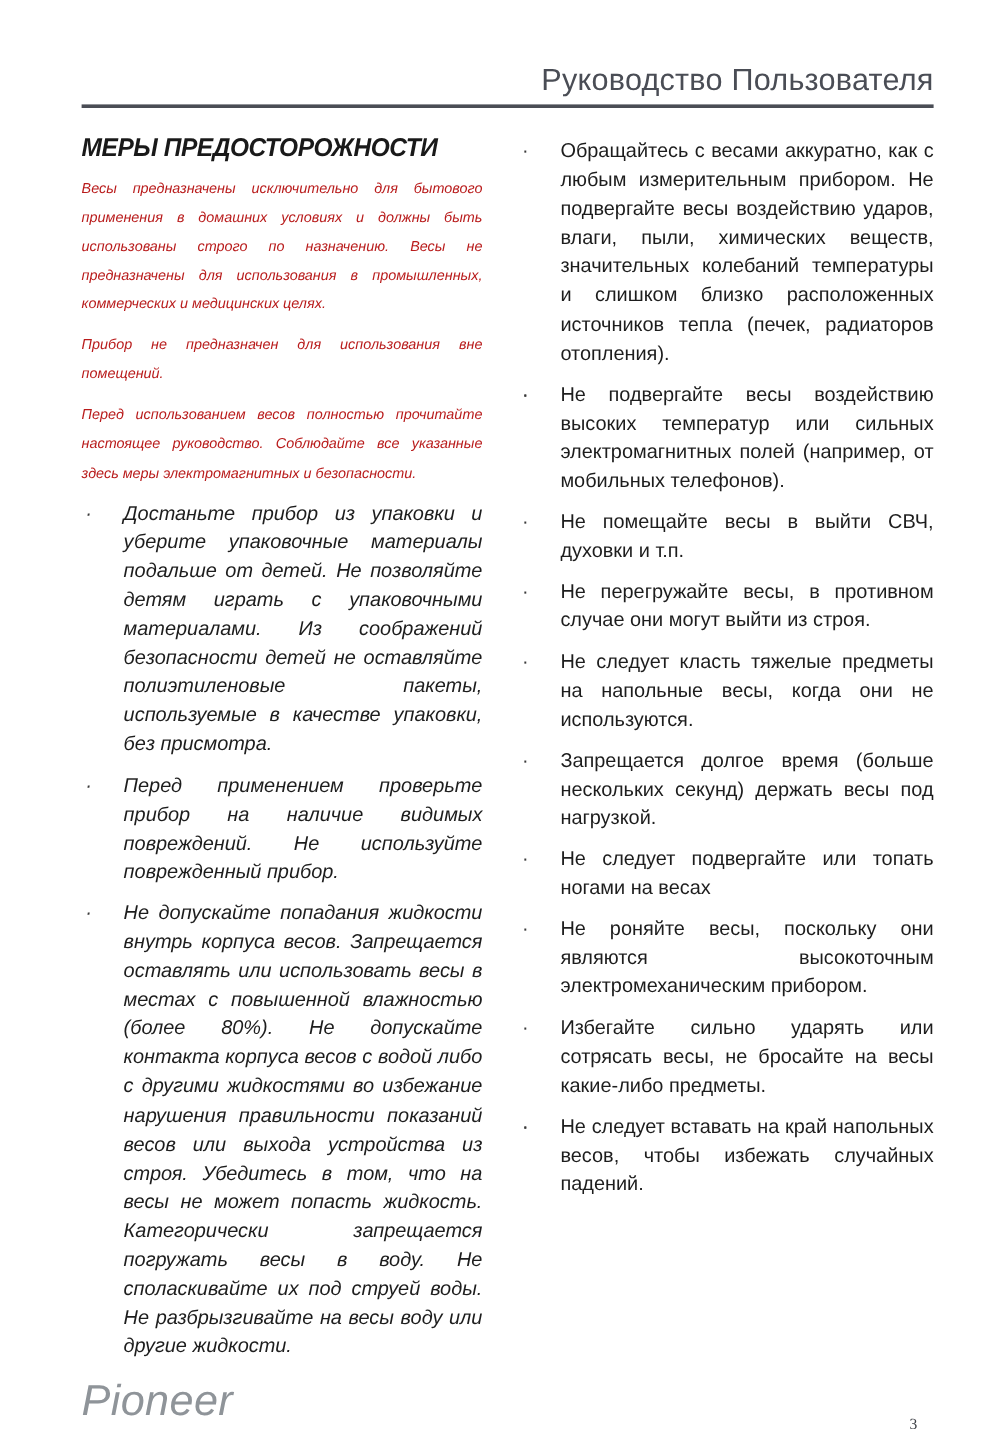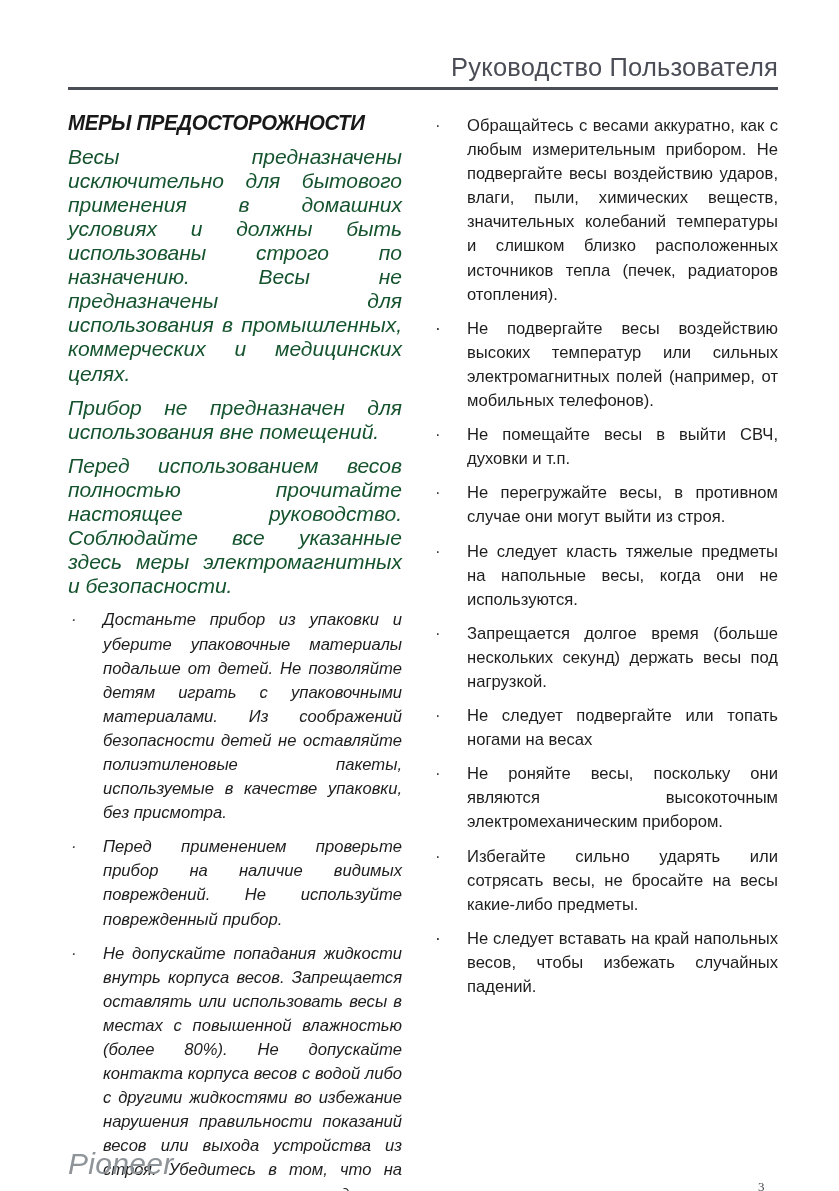--- a/index.html
+++ b/index.html
@@ -71,26 +71,26 @@
     color: #191919;
     margin: 0 0 9px 0;
     line-height: 1.15;
     transform: scaleX(0.95);
     transform-origin: left center;
     white-space: nowrap;
   }
 
   p.para {
     margin: 0 0 10px 0;
-    font-size: 21px;
+    font-size: 12px;
     line-height: 24.1px;
     text-align: justify;
     text-justify: inter-word;
     hyphens: manual;
-    color: #14532d;
+    color: #b91c1c;
   }
   p.para:last-child { margin-bottom: 0; }
 
   
   ul.bullets {
     list-style: none;
     margin: 0;
     padding: 0;
   }
   ul.bullets li {
@@ -116,21 +116,21 @@
   .col-right ul.bullets li .bullet-mark { left: 2px; }
 
   
   .footer-logo {
     position: absolute;
     left: 68px;
     top: 1124px;
     font-family: "Liberation Sans", sans-serif;
     font-style: italic;
     font-weight: 400;
-    font-size: 30px;
+    font-size: 36px;
     letter-spacing: 0.3px;
     color: #8f9499;
     line-height: 1;
   }
   .page-number {
     position: absolute;
     left: 758px;
     top: 1155px;
     width: 20px;
     text-align: left;

